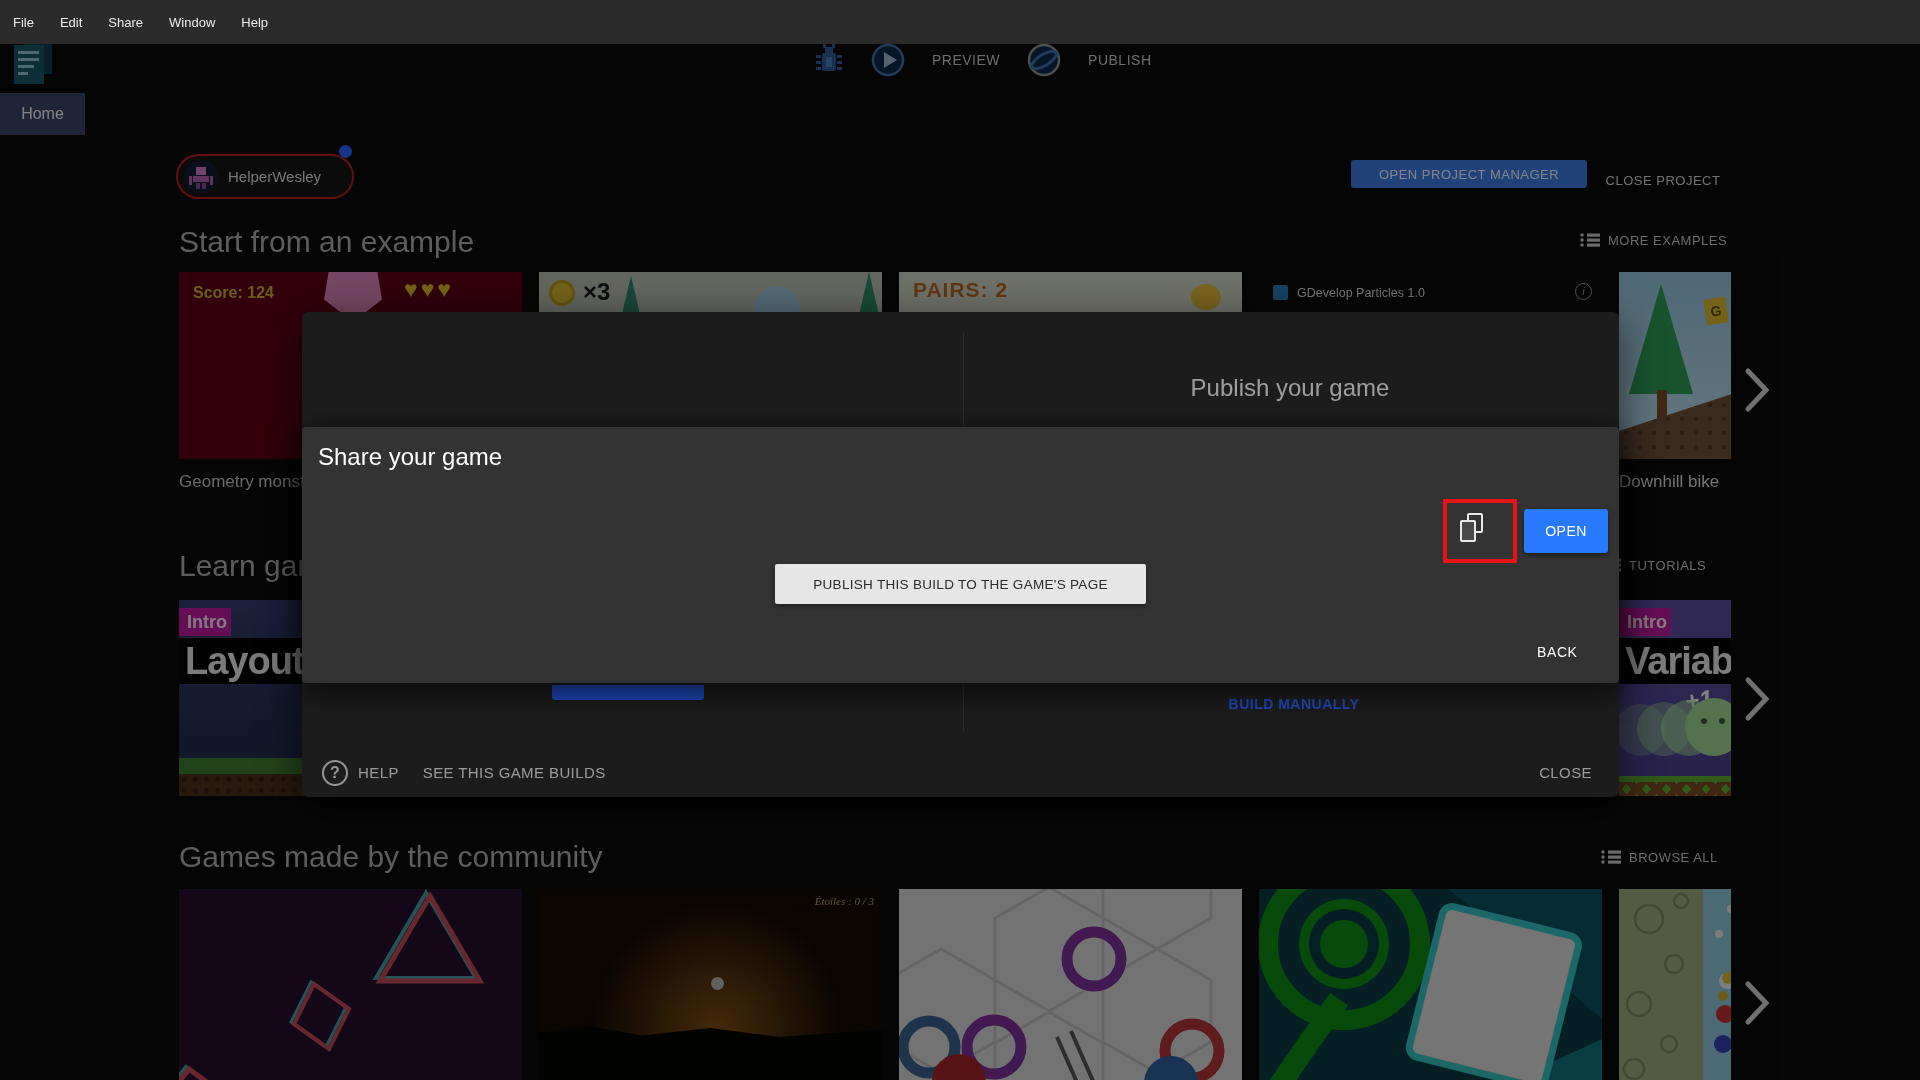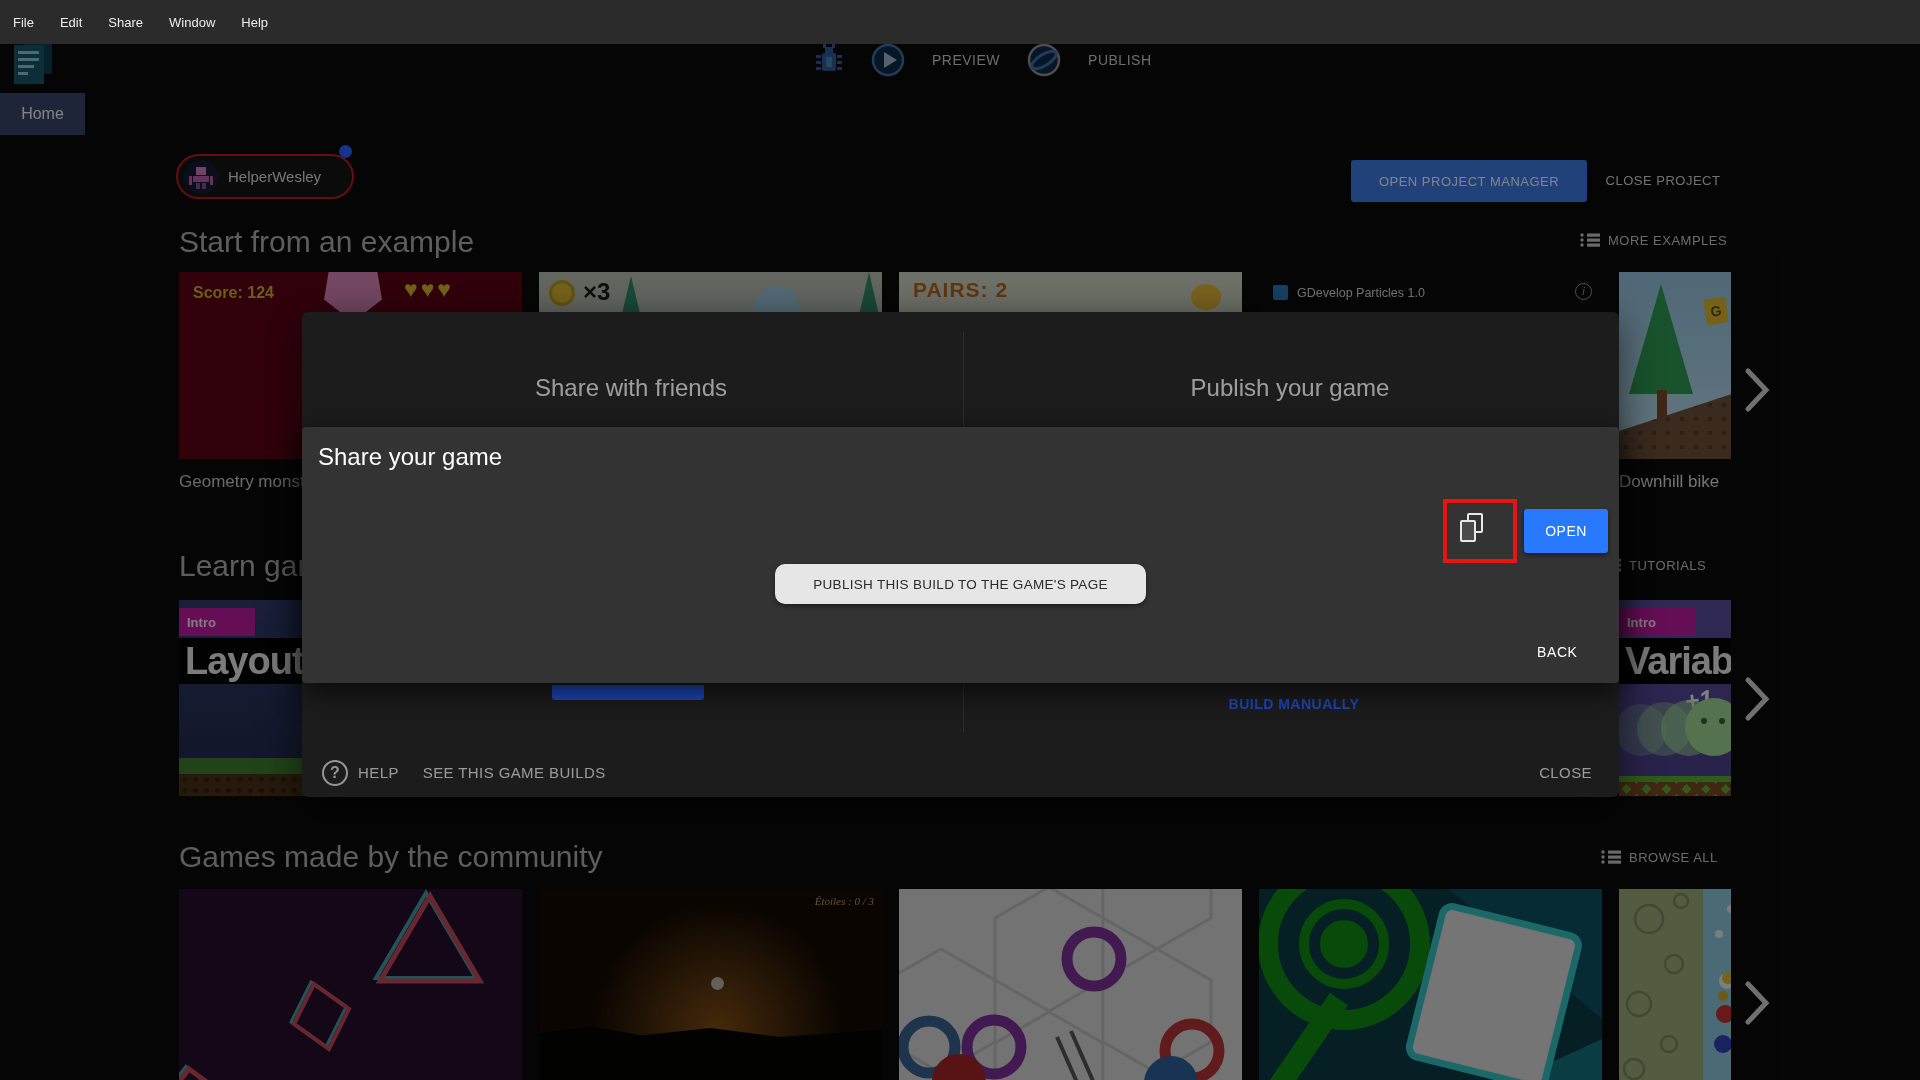--- a/index.html
+++ b/index.html
@@ -24,38 +24,38 @@
                     align-items:center; gap:26px; }
   .tb-label { font-size:14px; letter-spacing:.5px; color:#c9c9c9; }
   .home-tab { position:absolute; left:0; top:93px; width:85px; height:42px; background:#39466b;
               color:#f0f0f0; font-size:16px; display:flex; align-items:center; justify-content:center; }
 
   
   .chip { position:absolute; left:176px; top:154px; width:178px; height:45px; border:2px solid #b91c1c;
           border-radius:23px; background:#161616; display:flex; align-items:center; gap:10px; padding-left:6px; }
   .chip-name { font-size:15px; color:#dcdcdc; }
   .chip-dot { position:absolute; left:339px; top:145px; width:13px; height:13px; border-radius:50%; background:#2962ff; }
-  .btn-blue { position:absolute; left:1351px; top:160px; width:236px; height:42px; background:#3d7ae0;
+  .btn-blue { position:absolute; left:1351px; top:160px; width:236px; height:28px; background:#3d7ae0;
               border:none; border-radius:3px; color:#eef4ff; font-size:13px; letter-spacing:.5px; }
   .btn-text { position:absolute; left:1601px; top:160px; width:124px; height:41px; background:none; border:none;
               color:#d2d2d2; font-size:13px; letter-spacing:.5px; }
 
   
   .section-title { position:absolute; font-size:30px; color:#aeaeae; font-weight:400; }
   .sec-link { position:absolute; display:flex; align-items:center; gap:8px; color:#c6c6c6;
               font-size:13px; letter-spacing:.5px; }
   .row { position:absolute; left:179px; width:1552px; overflow:hidden; }
   .thumb { position:absolute; top:0; width:343px; height:187px; overflow:hidden; }
   .caption { position:absolute; top:200px; width:343px; font-size:17px; color:#c4c4c4; white-space:nowrap; overflow:hidden; }
   .chev { position:absolute; left:1744px; }
 
   
   .t-thumb { position:absolute; top:0; width:343px; height:196px; overflow:hidden; }
-  .intro-badge { position:absolute; left:0; top:8px; width:76px; height:28px; background:#bc1a9e;
-                 color:#f2e6f2; font-size:13px; font-weight:bold; display:flex; align-items:center; padding-left:8px; }
+  .intro-badge { position:absolute; left:0; top:8px; width:52px; height:28px; background:#bc1a9e;
+                 color:#f2e6f2; font-size:18px; font-weight:bold; display:flex; align-items:center; padding-left:8px; }
   .t-band { position:absolute; left:0; top:38px; width:100%; height:46px; background:#050505; color:#e4e4e4;
             font-size:38px; font-weight:bold; letter-spacing:-1px; display:flex; align-items:center; padding-left:6px;
             white-space:nowrap; }
 
   
   .dialog { position:absolute; left:302px; top:312px; width:1317px; height:485px; background:#282828;
             border-radius:6px; z-index:20; box-shadow:0 10px 40px rgba(0,0,0,.6); }
   .dlg-tab { position:absolute; top:62px; width:658px; text-align:center; font-size:24px; color:#dbdbdb; }
   .dlg-divider { position:absolute; left:661px; top:20px; width:1px; height:400px; background:#3d3d3d; }
   .blue-sliver { position:absolute; left:250px; top:373px; width:152px; height:15px; background:#2962ff; border-radius:0 0 3px 3px; }
@@ -73,21 +73,21 @@
   .url-field { position:absolute; left:16px; top:74px; width:1213px; height:58px; background:#484848;
                border:none; border-bottom:2px solid #cfcfcf; border-radius:4px 4px 0 0; color:#ffffff;
                font-size:17px; padding:0 60px 0 14px; font-family:"Liberation Sans", sans-serif; }
   .copy-btn { position:absolute; left:1152px; top:80px; width:40px; height:46px; background:none; border:none; }
   .copy-back { position:absolute; left:13px; top:6px; width:16px; height:20px; border:2px solid #e8e8e8; border-radius:2px; }
   .copy-front { position:absolute; left:6px; top:13px; width:16px; height:22px; border:2px solid #e8e8e8;
                 border-radius:2px; background:#4a4a4a; }
   .open-btn { position:absolute; left:1222px; top:82px; width:84px; height:44px; background:#2979ff; border:none;
               border-radius:3px; color:#fff; font-size:14px; letter-spacing:.5px; box-shadow:0 2px 5px rgba(0,0,0,.5); }
   .pub-build-btn { position:absolute; left:473px; top:137px; width:371px; height:40px; background:#e6e6e6; border:none;
-                   border-radius:10px; color:#2b2b2b; font-size:13.5px; letter-spacing:.3px; box-shadow:0 2px 5px rgba(0,0,0,.45); }
+                   border-radius:2px; color:#2b2b2b; font-size:13.5px; letter-spacing:.3px; box-shadow:0 2px 5px rgba(0,0,0,.45); }
   .back-btn { position:absolute; left:1235px; top:217px; background:none; border:none; color:#ffffff;
               font-size:14px; letter-spacing:.6px; }
 
   .annotation { position:absolute; left:1443px; top:499px; width:74px; height:64px; border:4px solid #e81414; z-index:50; }
 </style>
 </head>
 <body>
 
 <div id="screen">
 
@@ -339,21 +339,20 @@
       </div>
     </div>
     <svg class="chev" style="top:980px" width="26" height="46">
       <polyline points="4,4 22,23 4,42" stroke="#d0d0d0" stroke-width="5" fill="none" stroke-linecap="round"></polyline>
     </svg>
   </div>
 
   <div class="overlay1"></div>
 
   <div class="dialog">
-    <div class="dlg-tab" style="left:0">Share with friends</div>
     <div class="dlg-tab" style="left:659px">Publish your game</div>
     <div class="dlg-divider"></div>
     <div class="blue-sliver"></div>
     <button class="build-manually">BUILD MANUALLY</button>
     <div class="dlg-footer">
       <div class="help-circle" style="margin-left:20px">?</div>
       <button class="footer-txt" style="margin-left:10px">HELP</button>
       <button class="footer-txt" style="margin-left:24px">SEE THIS GAME BUILDS</button>
       <button class="footer-txt" style="margin-left:auto;margin-right:27px">CLOSE</button>
     </div>

